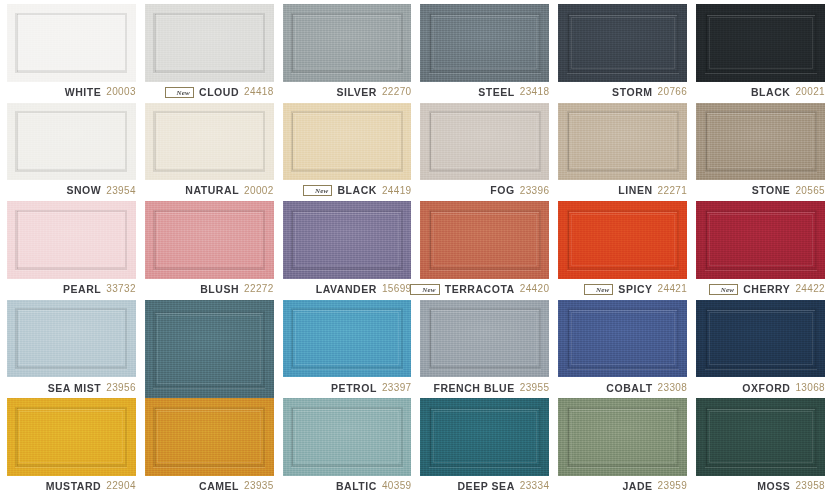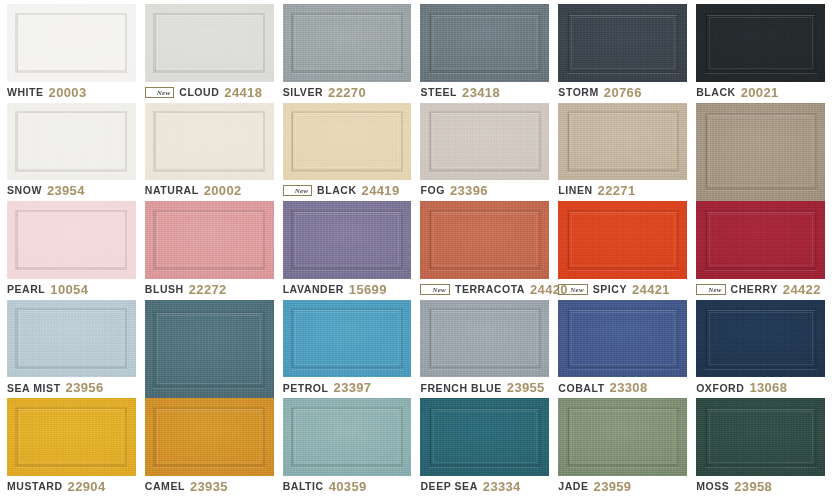--- a/index.html
+++ b/index.html
@@ -77,21 +77,21 @@
     bottom: 13%;
     width: 1px;
     background: rgba(0,0,0,0.10);
     pointer-events: none;
   }
   .swatch-caption {
     flex: 0 0 21px;
     height: 21px;
     display: flex;
     align-items: center;
-    justify-content: flex-start;
+    justify-content: flex-end;
     gap: 5px;
     white-space: nowrap;
     line-height: 1;
   }
   .badge-new {
     display: inline-block;
     border: 1px solid #8d7f58;
     color: #4a4a4a;
     font-family: "Liberation Serif", serif;
     font-style: italic;
@@ -103,22 +103,22 @@
     transform: translateY(0px);
   }
   .swatch-name {
     color: #3b3b40;
     font-size: 10.5px;
     font-weight: 700;
     letter-spacing: 0.55px;
   }
   .swatch-code {
     color: #a79167;
-    font-size: 13px;
-    font-weight: 700;
+    font-size: 10px;
+    font-weight: 400;
     letter-spacing: 0.35px;
   }
 </style>
 </head>
 <body style="background: rgb(255, 255, 255);">
 
 <div id="swatch-grid">
     <div class="swatch-cell">
       <div class="swatch-tile" style="background-color: rgb(244, 243, 241);">
         <div class="weave"></div>
@@ -265,32 +265,36 @@
       </div>
     </div>
     <div class="swatch-cell">
       <div class="swatch-tile" style="background-color: rgb(163, 148, 128);">
         <div class="weave"></div>
         <div class="frame">
           <div class="frame-inner"></div>
         </div>
         <div class="vstripe"></div>
       </div>
+      <div class="swatch-caption">
+        <span class="swatch-name">STONE</span>
+        <span class="swatch-code">20565</span>
+      </div>
     </div>
     <div class="swatch-cell">
       <div class="swatch-tile" style="background-color: rgb(242, 216, 218);">
         <div class="weave"></div>
         <div class="frame">
           <div class="frame-inner"></div>
         </div>
         <div class="vstripe"></div>
       </div>
       <div class="swatch-caption">
         <span class="swatch-name">PEARL</span>
-        <span class="swatch-code">10054</span>
+        <span class="swatch-code">33732</span>
       </div>
     </div>
     <div class="swatch-cell">
       <div class="swatch-tile" style="background-color: rgb(220, 154, 156);">
         <div class="weave"></div>
         <div class="frame">
           <div class="frame-inner"></div>
         </div>
         <div class="vstripe"></div>
       </div>

